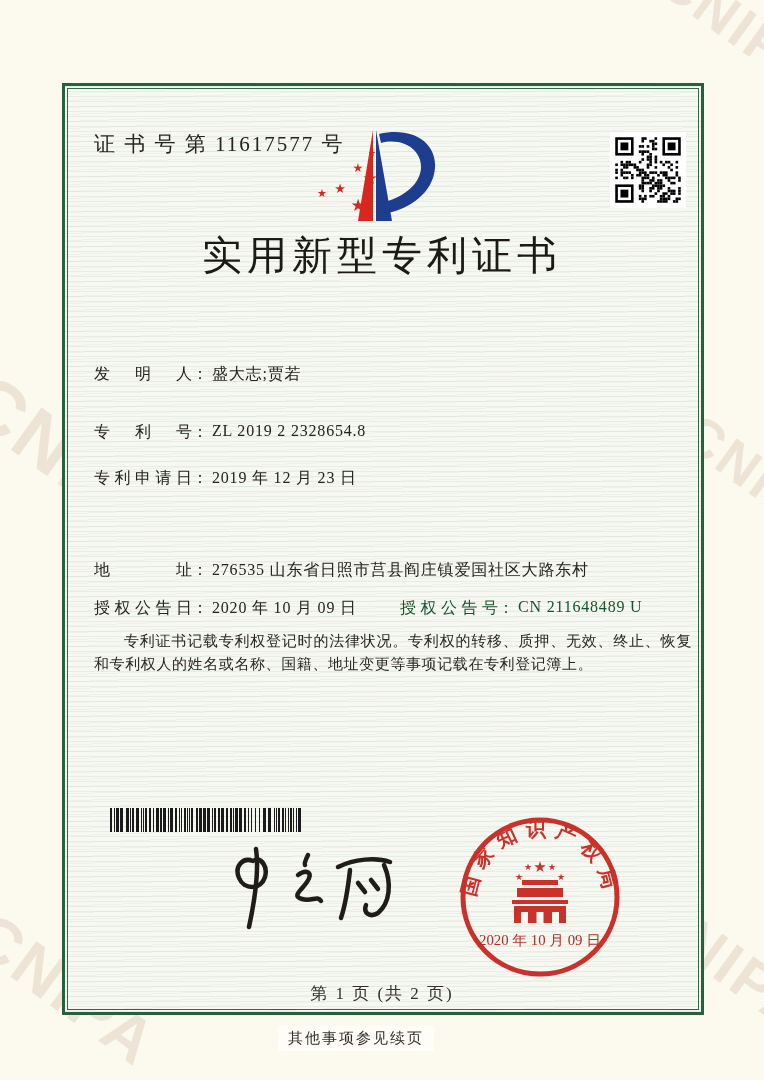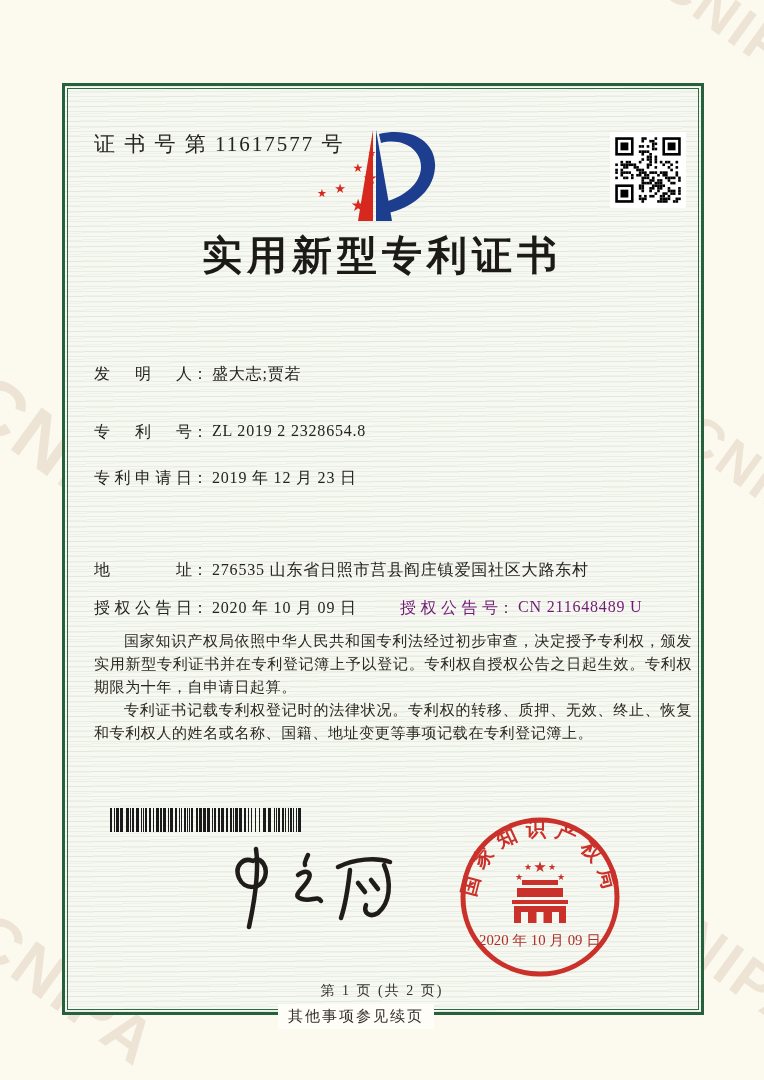--- a/index.html
+++ b/index.html
@@ -25,49 +25,49 @@
   }
   .frame-inner{
     position:absolute;inset:2px;border:1px solid #2e6a45;
   }
   .content{position:absolute;inset:0;z-index:3;}
   .cert-no{
     position:absolute;left:94px;top:130px;font-size:21px;letter-spacing:2px;color:#26231f;
   }
   .title{
     position:absolute;left:62px;top:228px;width:640px;text-align:center;
-    font-size:40px;font-weight:bold;letter-spacing:5px;color:#1c1a17;
+    font-size:40px;font-weight:normal;letter-spacing:5px;color:#1c1a17;
   }
   .row{position:absolute;left:94px;font-size:16px;color:#26231f;white-space:nowrap;}
   .flabel{
     display:inline-block;width:98px;text-align:justify;text-align-last:justify;
     vertical-align:top;
   }
   .fcolon{display:inline-block;vertical-align:top;}
   .fvalue{margin-left:4px;letter-spacing:0.8px;}
-  .row2col{position:absolute;left:400px;font-size:16px;color:#701a75;white-space:nowrap;}
+  .row2col{position:absolute;left:400px;font-size:16px;color:#14532d;white-space:nowrap;}
   .paras{
     position:absolute;left:94px;top:630px;width:598px;
     font-size:15px;line-height:23px;letter-spacing:0.6px;
     text-align:justify;color:#2b2721;
   }
   .paras p{margin:0;text-indent:2em;}
   .barcode{position:absolute;left:110px;top:808px;}
   .officer{
     position:absolute;left:110px;top:868px;font-size:17px;letter-spacing:3px;
     line-height:31px;color:#26231f;
   }
   .sig{position:absolute;left:222px;top:843px;}
   .seal{position:absolute;left:455px;top:812px;opacity:0.93;}
   .page-no{
     position:absolute;left:62px;top:982px;width:640px;text-align:center;
-    font-size:14px;letter-spacing:2px;color:#33302b;
+    font-size:17px;letter-spacing:2px;color:#33302b;
   }
   .cont-note{
-    position:absolute;left:0;top:1004px;width:712px;text-align:center;
+    position:absolute;left:0;top:1026px;width:712px;text-align:center;
     font-size:15px;letter-spacing:2px;color:#33302b;z-index:3;
   }
   .cont-note span{background:#fffdf7;padding:3px 10px;display:inline-block;}
 </style>
 </head>
 <body>
 
 <div class="wm" style="left:150px;top:118px;font-size:58px;">CNIPA</div>
 <div class="wm" style="left:648px;top:-6px;font-size:56px;">CNIPA</div>
 <div class="wm" style="left:462px;top:300px;font-size:54px;">CNIPA</div>
@@ -292,21 +292,20 @@
     <span class="flabel">地址</span><span class="fcolon">：</span><span class="fvalue">276535 山东省日照市莒县阎庄镇爱国社区大路东村</span>
   </div>
   <div class="row" style="top:598px">
     <span class="flabel">授权公告日</span><span class="fcolon">：</span><span class="fvalue">2020 年 10 月 09 日</span>
   </div>
   <div class="row2col" style="top:598px">
     <span class="flabel">授权公告号</span><span class="fcolon">：</span><span class="fvalue">CN 211648489 U</span>
   </div>
 
   <div class="paras">
-    <p>国家知识产权局依照中华人民共和国专利法经过初步审查，决定授予专利权，颁发实用新型专利证书并在专利登记簿上予以登记。专利权自授权公告之日起生效。专利权期限为十年，自申请日起算。</p>
     <p>专利证书记载专利权登记时的法律状况。专利权的转移、质押、无效、终止、恢复和专利权人的姓名或名称、国籍、地址变更等事项记载在专利登记簿上。</p>
   </div>
 
   <svg id="barcode" class="barcode" width="196" height="24" viewBox="0 0 196 24">
       <rect x="0" y="0" width="2" height="24" fill="#1a1a1a"></rect>
       <rect x="4" y="0" width="1" height="24" fill="#1a1a1a"></rect>
       <rect x="6" y="0" width="3" height="24" fill="#1a1a1a"></rect>
       <rect x="10" y="0" width="3" height="24" fill="#1a1a1a"></rect>
       <rect x="16" y="0" width="3" height="24" fill="#1a1a1a"></rect>
       <rect x="20" y="0" width="1" height="24" fill="#1a1a1a"></rect>

